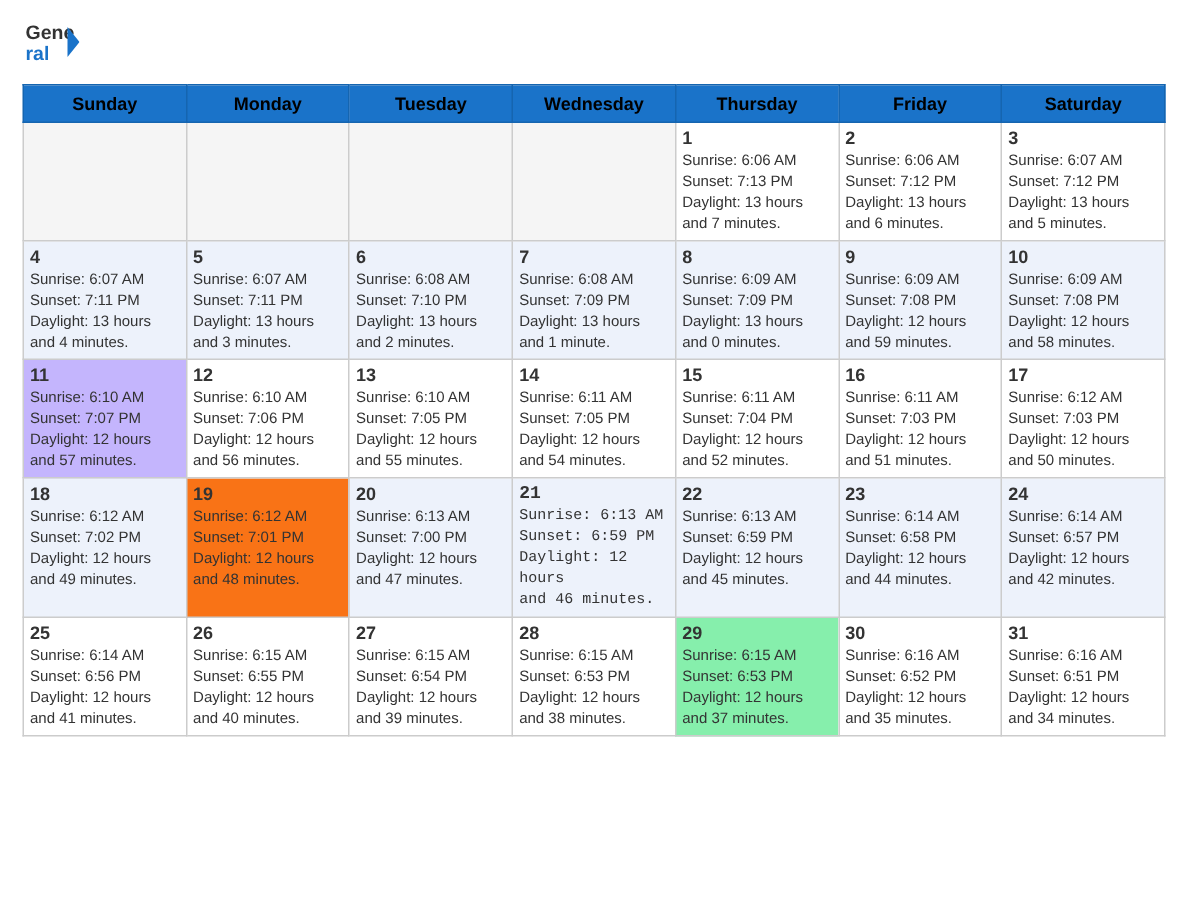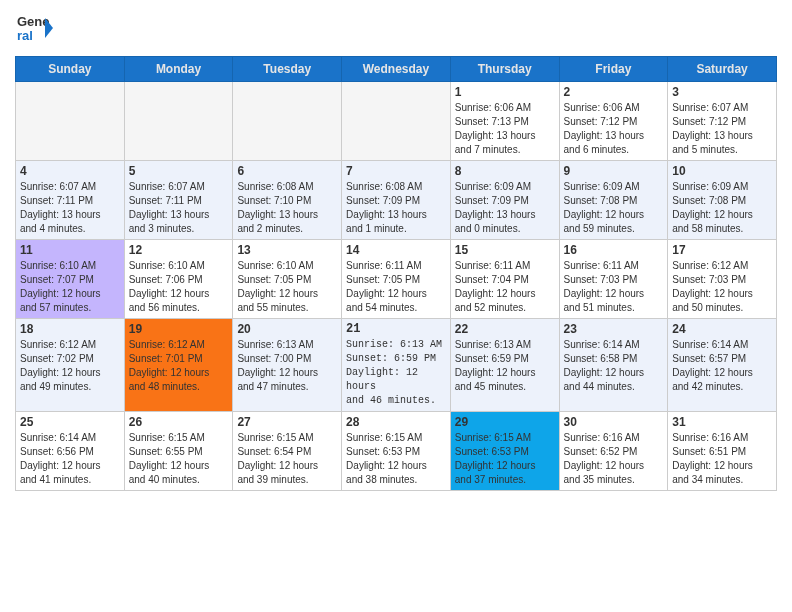--- a/index.html
+++ b/index.html
@@ -34,21 +34,21 @@
       font-size: 14px;
       color: #555;
     }
     .calendar {
       width: 100%;
       border-collapse: collapse;
       font-size: 10.5px;
     }
     .calendar th {
       background: #1a73c9;
-      color: #e5e5e5;
+      color: #000000;
       padding: 5px 4px;
       font-weight: bold;
       font-size: 12px;
       border: 1px solid #1565b0;
     }
     .calendar td {
       border: 1px solid #ccc;
       vertical-align: top;
       padding: 3px 4px;
       width: calc(100% / 7);
@@ -309,21 +309,21 @@
 Daylight: 12 hours
 and 39 minutes.</div>
         </td>
         <td style="background: rgb(255, 255, 255);">
           <span class="day-num">28</span>
           <div class="day-info" style="white-space: pre-line;">Sunrise: 6:15 AM
 Sunset: 6:53 PM
 Daylight: 12 hours
 and 38 minutes.</div>
         </td>
-        <td style="background: #0ea5e9;">
+        <td style="background: #86efac;">
           <span class="day-num">29</span>
           <div class="day-info" style="white-space: pre-line;">Sunrise: 6:15 AM
 Sunset: 6:53 PM
 Daylight: 12 hours
 and 37 minutes.</div>
         </td>
         <td style="background: rgb(255, 255, 255);">
           <span class="day-num">30</span>
           <div class="day-info" style="white-space: pre-line;">Sunrise: 6:16 AM
 Sunset: 6:52 PM

